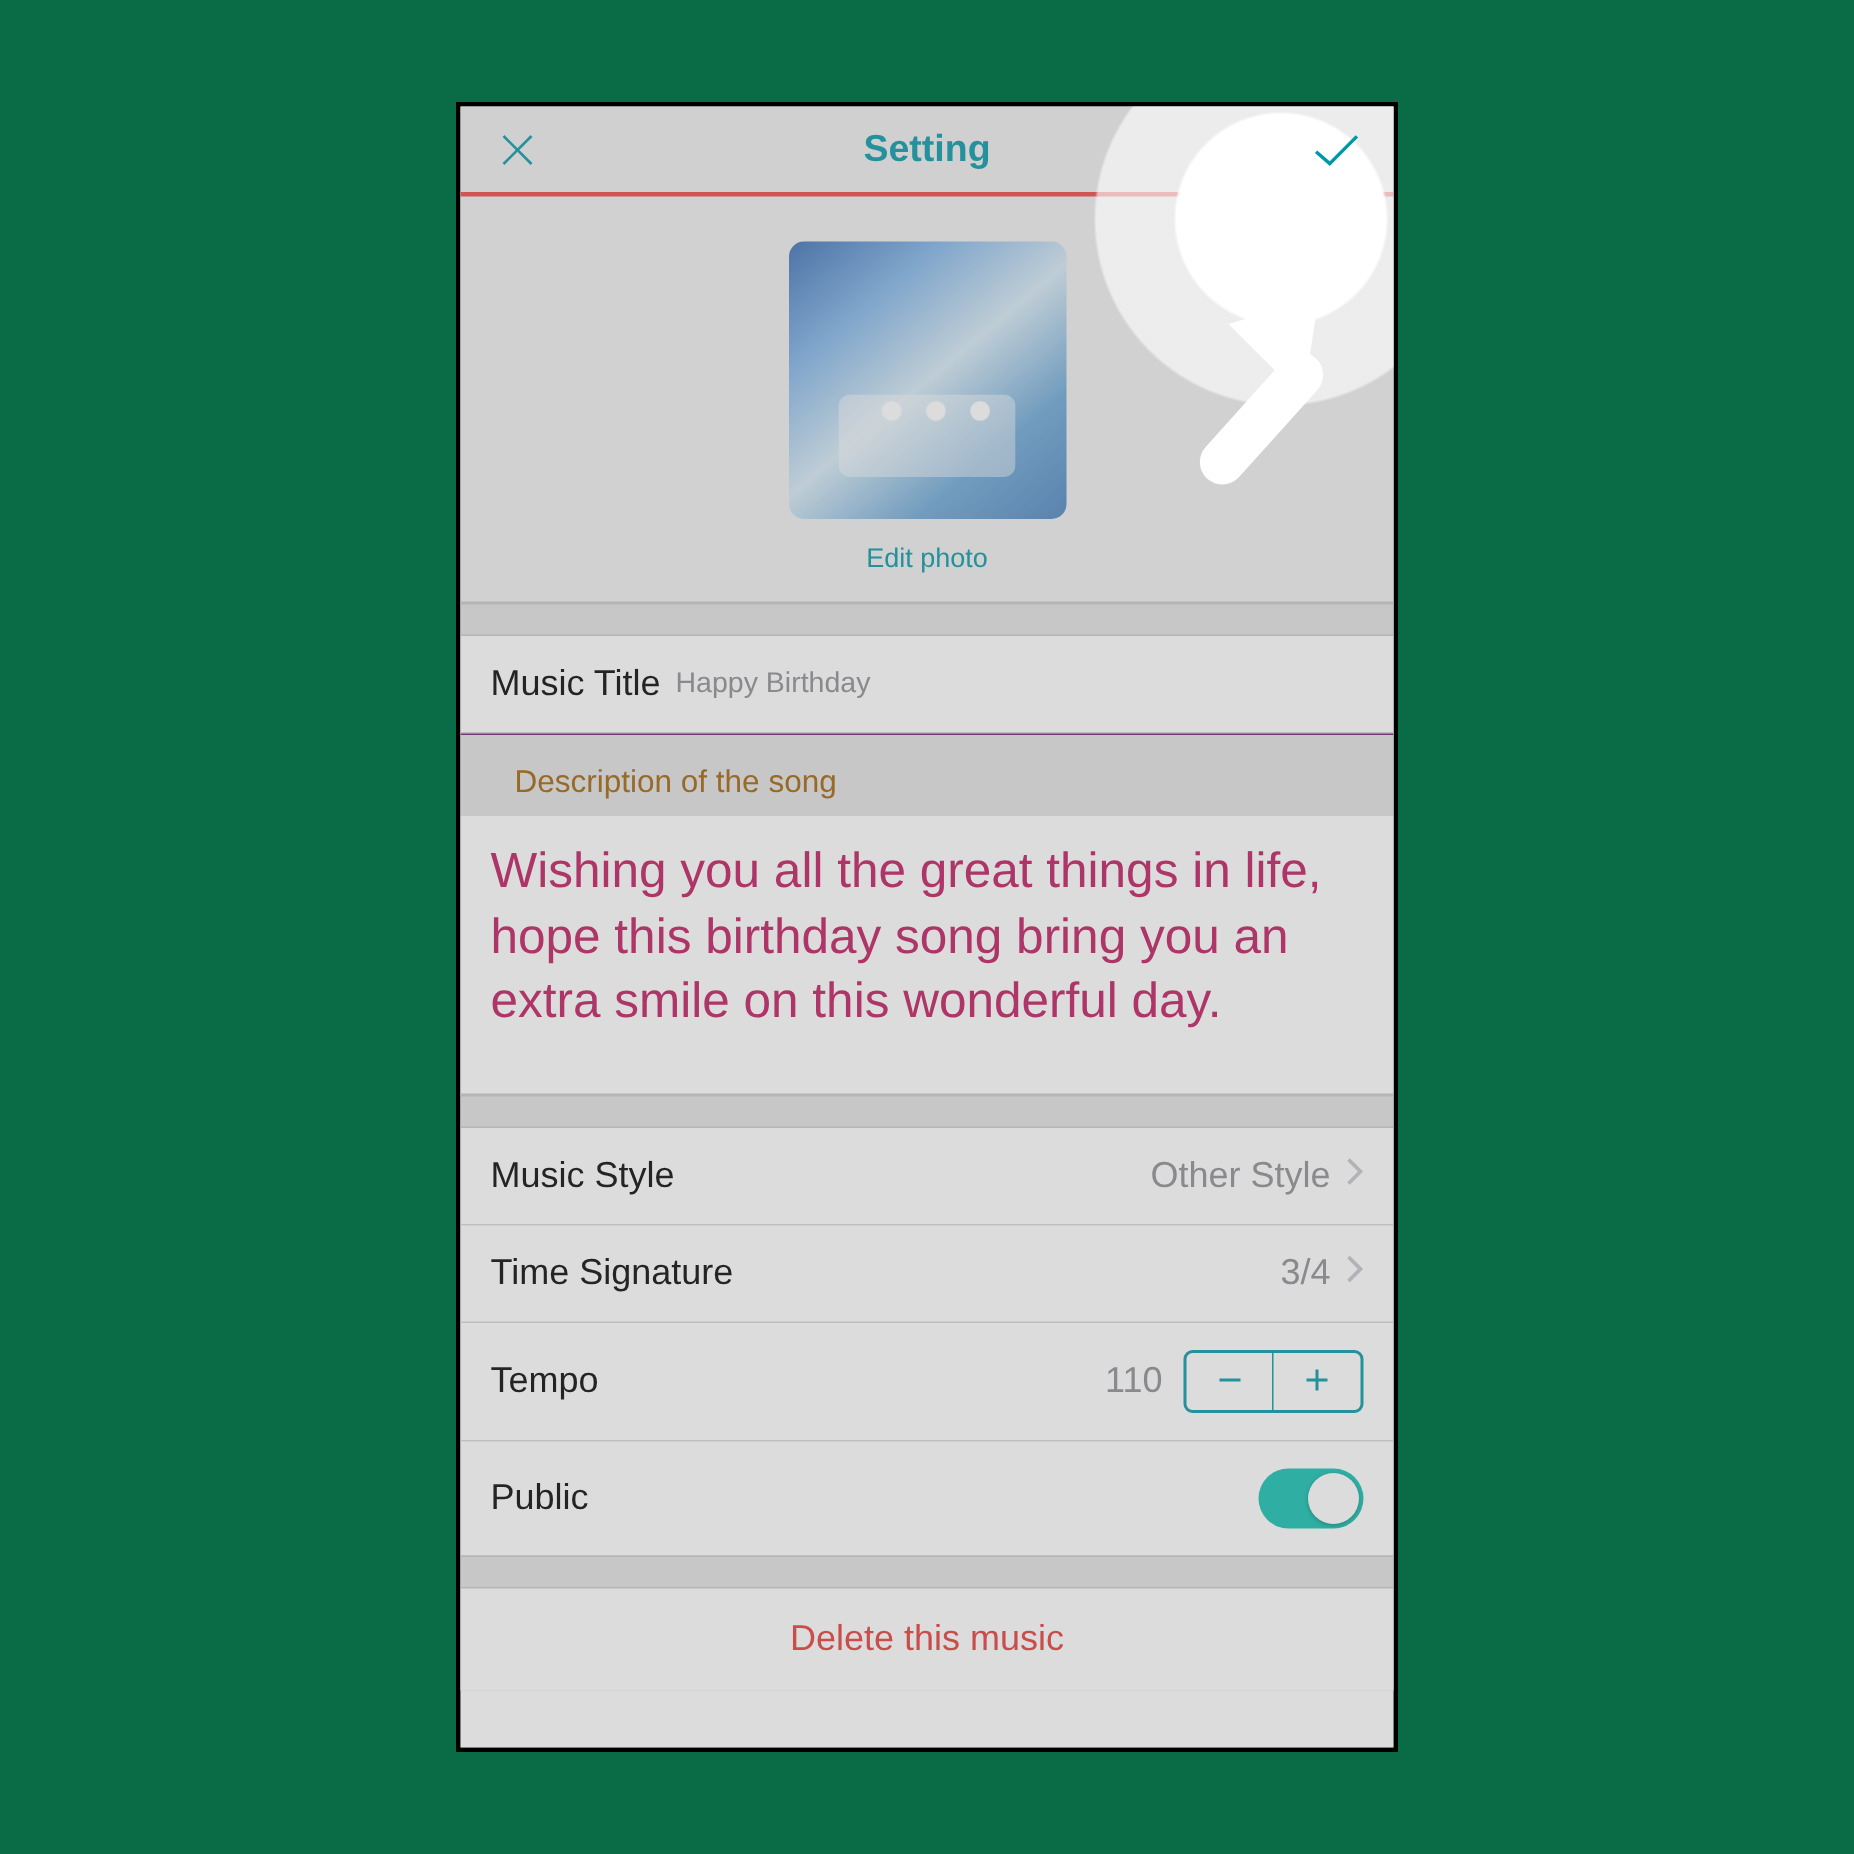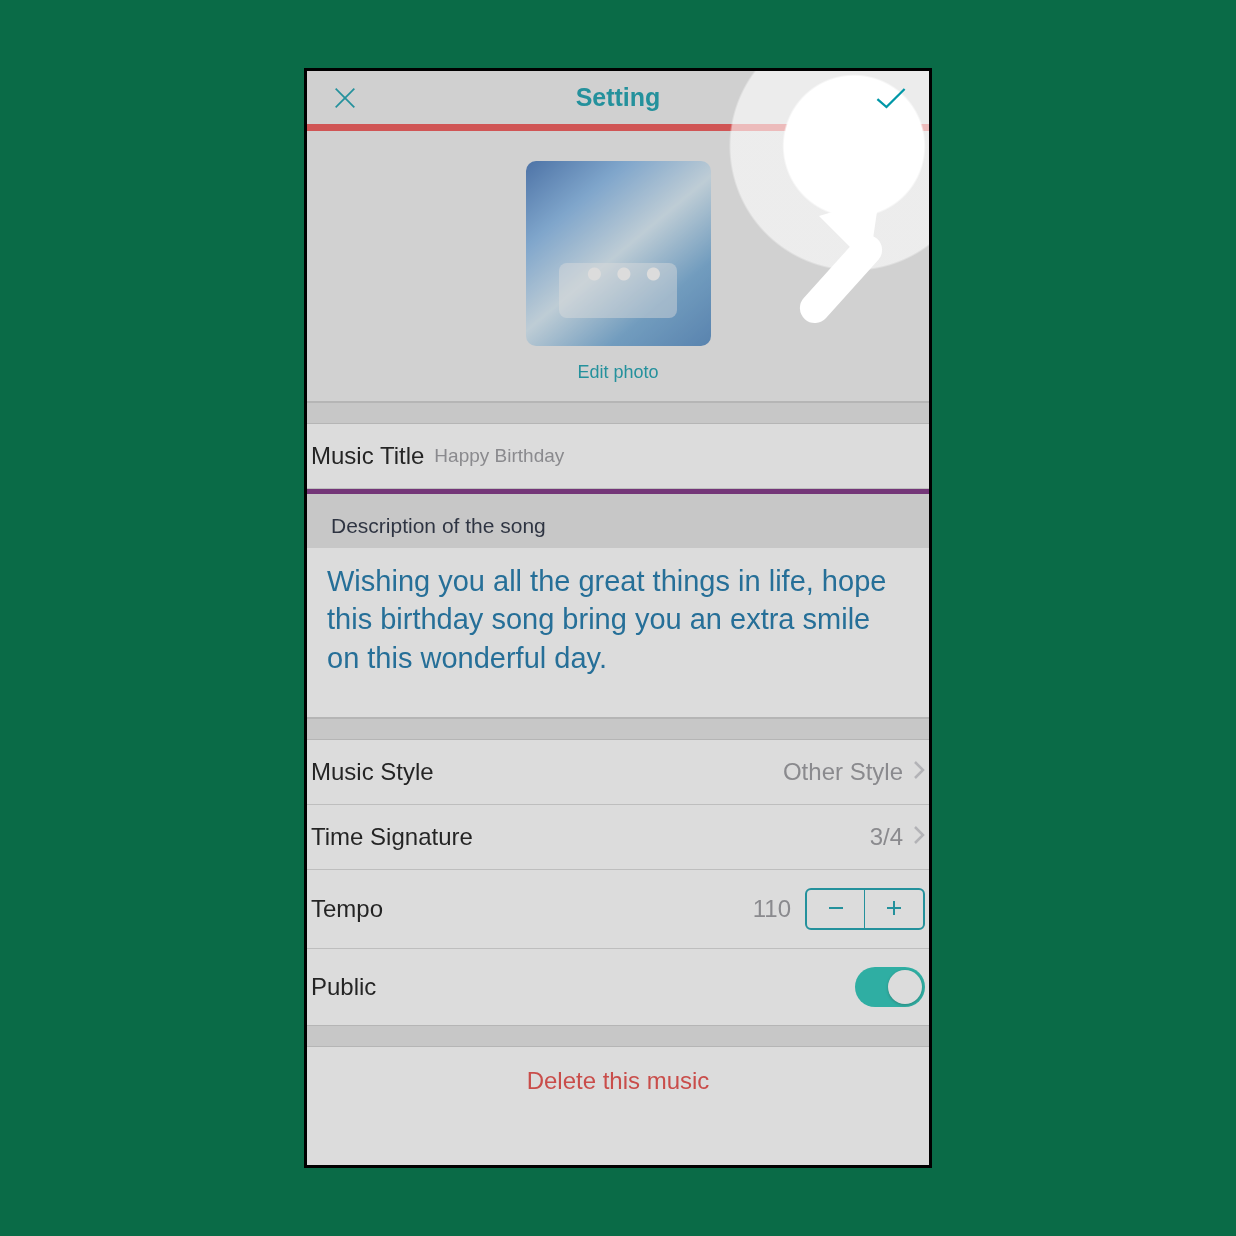--- a/index.html
+++ b/index.html
@@ -32,21 +32,21 @@
       z-index: 5;
     }
     
     .nav-header {
       height: 60px;
       background: #efefef;
       display: flex;
       align-items: center;
       justify-content: space-between;
       padding: 0 18px;
-      border-bottom: 7px solid #ef4444;
+      border-bottom: 3px solid #ef4444;
       position: relative;
     }
     .nav-title {
       position: absolute;
       left: 0; right: 0;
       text-align: center;
       font-size: 25px;
       font-weight: 600;
       color: #0097a7;
       pointer-events: none;
@@ -99,21 +99,21 @@
       font-size: 18px;
     }
     .section-gap {
       height: 22px;
       background: #e2e2e2;
       border-top: 1px solid #c9c9c9;
       border-bottom: 1px solid #c9c9c9;
     }
     .row {
       background: #fff;
-      padding: 18px 4px;
+      padding: 18px 20px;
       display: flex;
       align-items: center;
       font-size: 24px;
       border-bottom: 1px solid #d6d6d6;
     }
     .row.no-border { border-bottom: none; gap: 24px; }
     .row .label {
       color: #000;
       flex: 0 0 auto;
       margin-right: 10px;
@@ -131,30 +131,30 @@
     .title-row input {
       border: none;
       font-size: 19px;
       color: #8e8e93;
       background: transparent;
       outline: none;
       flex: 1;
     }
     .desc-header {
       background: #e2e2e2;
-      padding: 20px 20px 10px 24px;
+      padding: 20px 20px 10px 36px;
       font-size: 21px;
-      color: #0f172a;
-      border-top: 5px solid #701a75;
+      color: #a16207;
+      border-top: 1px solid #701a75;
     }
     .desc-body {
       background: #fff;
       padding: 14px 20px 40px 20px;
-      font-size: 29px;
-      color: #0369a1;
+      font-size: 33px;
+      color: #be185d;
       line-height: 1.32;
       border-bottom: 1px solid #c9c9c9;
     }
     .stepper {
       display: flex;
       border: 2px solid #0097a7;
       border-radius: 6px;
       overflow: hidden;
       margin-left: 14px;
     }

